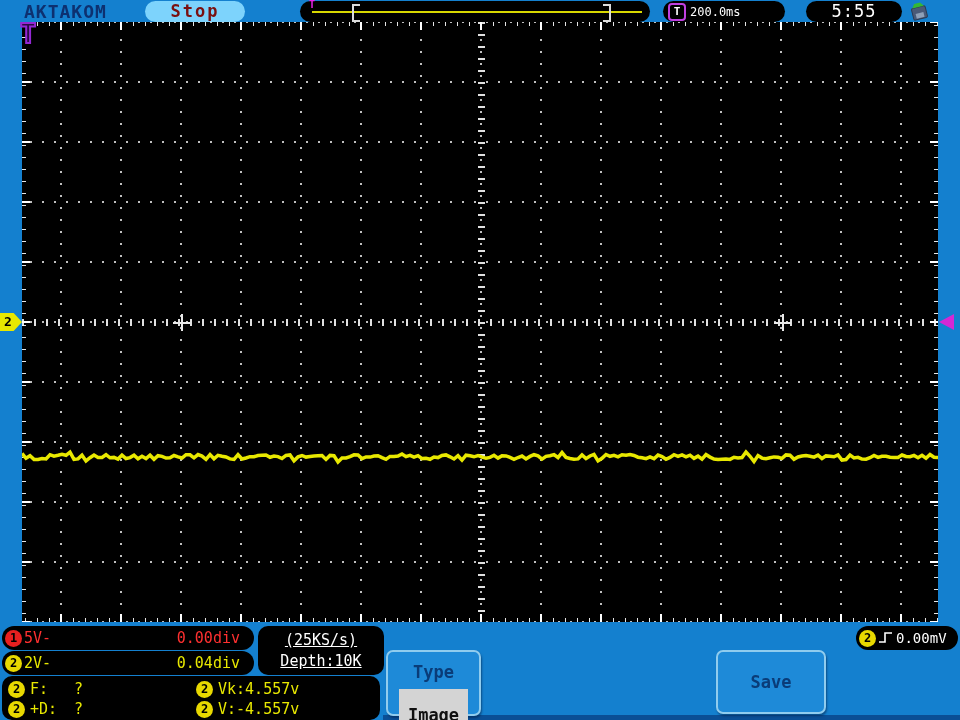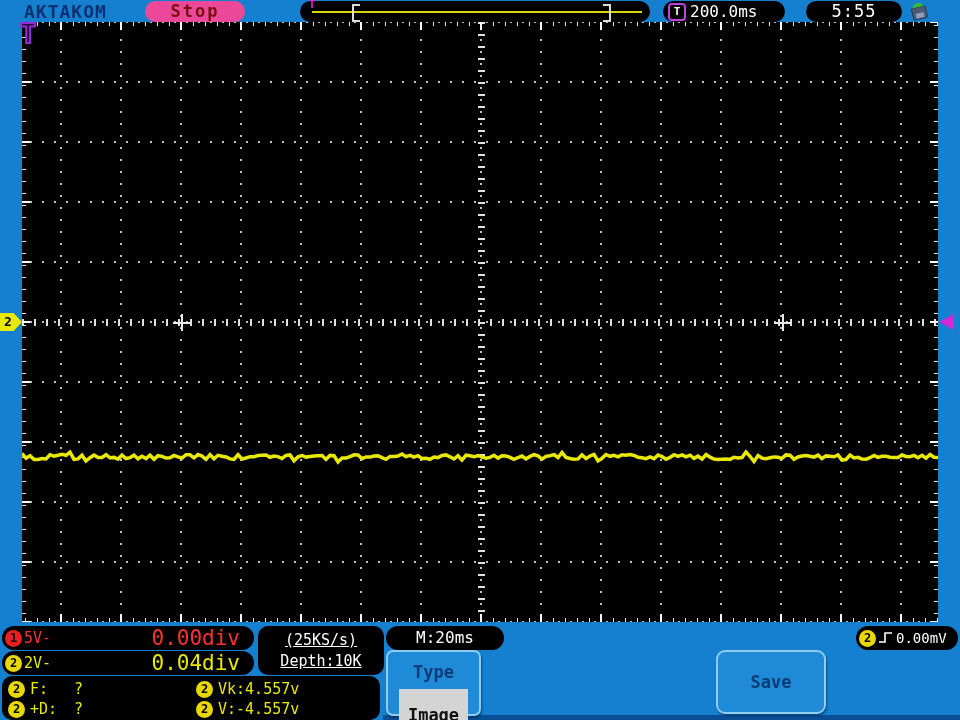--- a/index.html
+++ b/index.html
@@ -5,32 +5,32 @@
   html,body{margin:0;padding:0;}
   body{
     width:960px;height:720px;position:relative;overflow:hidden;
     background:#1480cf;
     font-family:"DejaVu Sans Mono","Liberation Mono",monospace;
     -webkit-user-select:none;user-select:none;
   }
   
   .brand{position:absolute;left:24px;top:1px;font-size:18px;font-weight:bold;color:#0d3070;letter-spacing:1px;}
   .pill{position:absolute;background:#000;border-radius:11px;color:#fff;}
-  .stop-btn{position:absolute;left:145px;top:1px;width:100px;height:21px;background:#ec4899;border-radius:11px;
+  .stop-btn{position:absolute;left:145px;top:1px;width:100px;height:21px;background:#7dd3fc;border-radius:11px;
     color:#7a1010;font-weight:bold;font-size:17px;text-align:center;line-height:20px;letter-spacing:2px;}
   .trigpos-pill{left:300px;top:1px;width:350px;height:21px;}
   .trigpos-line{position:absolute;left:12px;right:8px;top:10px;height:2px;background:#d8d800;}
   .trigpos-tmark{position:absolute;left:9px;top:-2px;font-size:10px;font-weight:bold;color:#ee22ee;}
   .bracket{position:absolute;top:3px;width:6px;height:14px;border-top:2px solid #ddd;border-bottom:2px solid #ddd;}
   .bracket-l{left:52px;border-left:2px solid #ddd;}
   .bracket-r{left:303px;border-right:2px solid #ddd;}
   .trigread-pill{left:663px;top:1px;width:122px;height:21px;display:flex;align-items:center;padding-left:5px;box-sizing:border-box;}
   .trig-t-icon{display:inline-block;width:14px;height:14px;border:2px solid #c040e0;border-radius:4px;color:#fff;
     font-size:11px;font-weight:bold;text-align:center;line-height:13px;margin-right:4px;}
-  .trigread-val{font-size:16px;color:#fff;}
+  .trigread-val{font-size:12px;color:#fff;}
   .clock-pill{left:806px;top:1px;width:96px;height:21px;font-size:17px;text-align:center;line-height:21px;letter-spacing:1px;}
   .usb-icon{position:absolute;left:905px;top:1px;}
   
   .grid{position:absolute;left:22px;top:22px;width:916px;height:600px;background:#000;}
   .grid-dots{position:absolute;inset:0;
     background-image:
       radial-gradient(circle,rgba(225,225,225,.85) 1px,transparent 1.4px),
       radial-gradient(circle,rgba(225,225,225,.85) 1px,transparent 1.4px);
     background-size:12px 60px,60px 12px;
     background-position:3px 30px,9px 0px;
@@ -65,36 +65,36 @@
     border-top:8px solid transparent;border-bottom:8px solid transparent;border-right:15px solid #d428d4;}
   
   .bottom{position:absolute;left:0;top:622px;width:960px;height:98px;}
   .bpill{position:absolute;background:#000;border-radius:12px;box-sizing:border-box;}
   .ch-row{display:flex;align-items:center;padding:0 14px 0 3px;}
   .chip{display:inline-block;width:17px;height:17px;border-radius:50%;color:#000;font-size:12px;font-weight:bold;
     text-align:center;line-height:17px;flex:none;}
   .chip-red{background:#e82020;}
   .chip-yel{background:#e8d800;}
   .ch-scale{margin-left:2px;font-size:15px;}
-  .ch-pos{margin-left:auto;font-size:21px;}
+  .ch-pos{margin-left:auto;font-size:15px;}
   .c-red{color:#ff3030;}
   .c-yel{color:#e8e800;}
   .sample-pill{left:258px;top:4px;width:126px;height:49px;border-radius:10px;color:#fff;font-size:15px;
     display:flex;flex-direction:column;justify-content:center;align-items:center;gap:3px;text-decoration:underline;}
   .mtime-pill{left:386px;top:4px;width:118px;height:24px;color:#fff;font-size:16px;text-align:center;line-height:24px;}
   .trglvl-pill{left:856px;top:4px;width:102px;height:24px;display:flex;align-items:center;padding-left:3px;color:#fff;font-size:14px;}
   .meas-pill{left:2px;top:54px;width:378px;height:44px;border-radius:10px;padding:3px 0 0 6px;
     display:grid;grid-template-columns:188px 180px;grid-auto-rows:20px;align-items:center;}
   .meas-cell{display:flex;align-items:center;font-size:15px;color:#e8e800;}
   .meas-label{margin-left:5px;min-width:44px;}
   .softkey{position:absolute;background:#1e8ad8;border:2px solid #90ccee;border-radius:7px;box-sizing:border-box;
     color:#0a3c78;font-weight:bold;font-size:17px;text-align:center;box-shadow:1px 2px 2px rgba(0,30,70,.5);}
   .type-btn{left:386px;top:28px;width:95px;height:66px;padding-top:10px;}
   .type-value{display:inline-block;margin-top:7px;background:#d4d4d4;color:#101010;padding:16px 9px;font-size:17px;}
-  .save-btn{left:716px;top:28px;width:110px;height:64px;line-height:60px;border-radius:9px;}
+  .save-btn{left:716px;top:28px;width:110px;height:64px;line-height:60px;}
   .menu-shadow{position:absolute;left:383px;top:93px;width:577px;height:5px;background:#0a4f96;}
 </style>
 </head>
 <body>
 
 <div class="brand">AKTAKOM</div>
 <div class="stop-btn">Stop</div>
 
 <div class="pill trigpos-pill">
   <span class="trigpos-tmark">T</span>
@@ -149,21 +149,20 @@
     <span class="chip chip-yel">2</span>
     <span class="ch-scale c-yel">2V-</span>
     <span class="ch-pos c-yel">0.04div</span>
   </div>
 
   <div class="bpill sample-pill">
     <span>(25KS/s)</span>
     <span>Depth:10K</span>
   </div>
 
-  <div class="bpill mtime-pill">M:20ms</div>
 
   <div class="bpill trglvl-pill">
     <span class="chip chip-yel">2</span>
     <svg width="16" height="16" viewBox="0 0 16 16" style="margin:0 2px;">
       <path d="M1 12 H7 V3 H14" stroke="#fff" stroke-width="1.6" fill="none"></path>
     </svg>
     <span>0.00mV</span>
   </div>
 
   <div class="bpill meas-pill">

